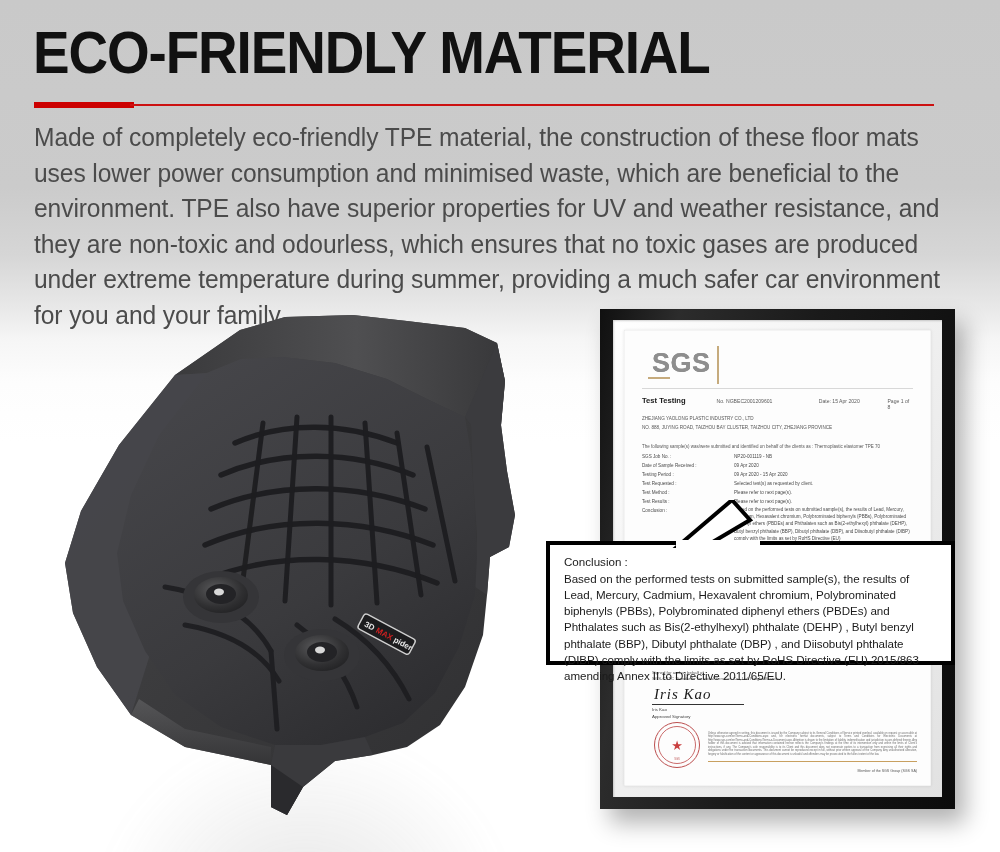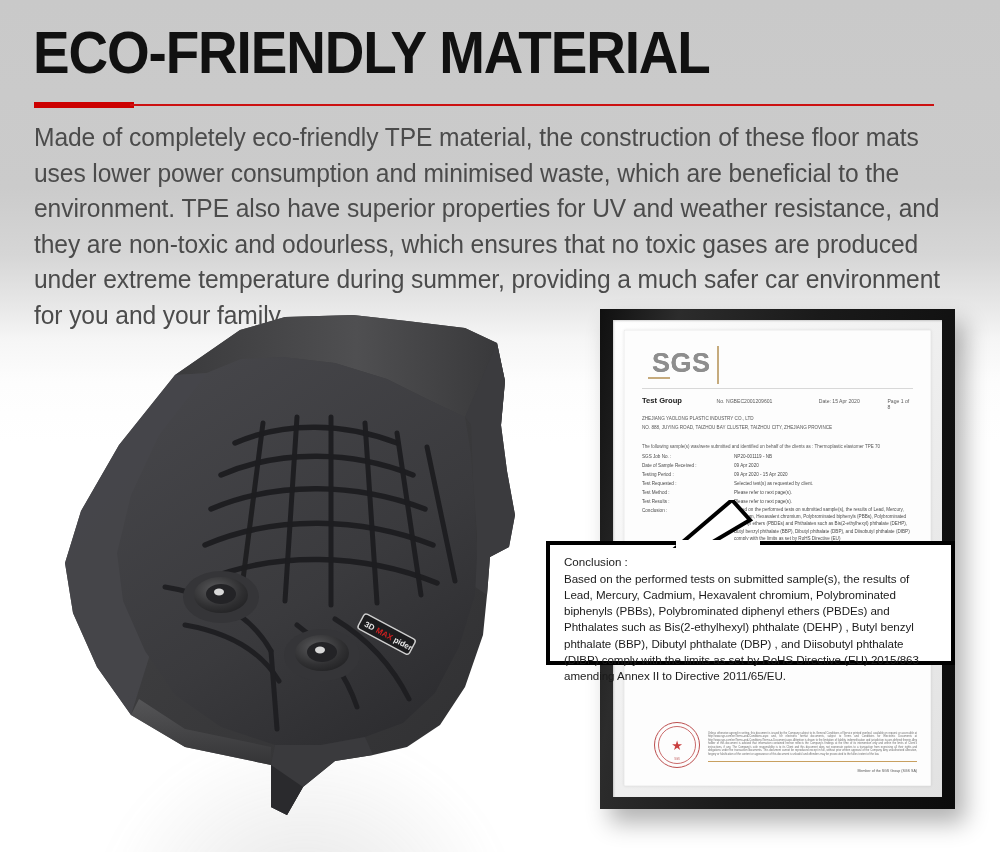--- a/index.html
+++ b/index.html
@@ -250,21 +250,21 @@
 
       <div class="sgs-logo">
         <span class="sgs-word">SGS</span>
         <span class="sgs-bar-v"></span>
         <span class="sgs-bar-h"></span>
       </div>
 
       <div class="cert-hr"></div>
 
       <div class="rep-row">
-        <span class="rep-title">Test Group</span>
+        <span class="rep-title">Test Testing</span>
         <span class="rep-meta m1">No. NGBEC2001209601</span>
         <span class="rep-meta m2">Date: 15 Apr 2020</span>
         <span class="rep-meta">Page 1 of 8</span>
       </div>
 
       <div class="cert-addr">ZHEJIANG YAOLONG PLASTIC INDUSTRY CO., LTD</div>
       <div class="cert-addr">NO. 888, JUYING ROAD, TAIZHOU BAY CLUSTER, TAIZHOU CITY, ZHEJIANG PROVINCE</div>
 
       <div class="cert-intro">The following sample(s) was/were submitted and identified on behalf of the clients as : Thermoplastic elastomer TPE 70</div>
 
@@ -290,20 +290,28 @@
       </div>
       <div class="kv">
         <span class="k">Test Results :</span>
         <span class="v">Please refer to next page(s).</span>
       </div>
       <div class="kv">
         <span class="k">Conclusion :</span>
         <span class="v concl">Based on the performed tests on submitted sample(s), the results of Lead, Mercury, Cadmium, Hexavalent chromium, Polybrominated biphenyls (PBBs), Polybrominated diphenyl ethers (PBDEs) and Phthalates such as Bis(2-ethylhexyl) phthalate (DEHP), Butyl benzyl phthalate (BBP), Dibutyl phthalate (DBP), and Diisobutyl phthalate (DIBP) comply with the limits as set by RoHS Directive (EU)</span>
       </div>
 
+      <div class="sign-block">
+        <div class="sign-lead">Signed for and on behalf of</div>
+        <div class="sign-lead">SGS-CSTC Standards Technical Services Co., Ltd. Ningbo Branch</div>
+        <div class="sign-mark">Iris Kao</div>
+        <div class="sign-line"></div>
+        <div class="sign-name">Iris Kao</div>
+        <div class="sign-name">Approved Signatory</div>
+      </div>
 
       <div class="stamp">
         <span class="stamp-star">★</span>
         <span class="stamp-txt">SGS</span>
       </div>
 
       <div class="fineprint">Unless otherwise agreed in writing, this document is issued by the Company subject to its General Conditions of Service printed overleaf, available on request or accessible at http://www.sgs.com/en/Terms-and-Conditions.aspx and, for electronic format documents, subject to Terms and Conditions for Electronic Documents at http://www.sgs.com/en/Terms-and-Conditions/Terms-e-Document.aspx. Attention is drawn to the limitation of liability, indemnification and jurisdiction issues defined therein. Any holder of this document is advised that information contained hereon reflects the Company's findings at the time of its intervention only and within the limits of Client's instructions, if any. The Company's sole responsibility is to its Client and this document does not exonerate parties to a transaction from exercising all their rights and obligations under the transaction documents. This document cannot be reproduced except in full, without prior written approval of the Company. Any unauthorized alteration, forgery or falsification of the content or appearance of this document is unlawful and offenders may be prosecuted to the fullest extent of the law.</div>
       <div class="foot-rule"></div>
       <div class="foot-note">Member of the SGS Group (SGS SA)</div>
 

